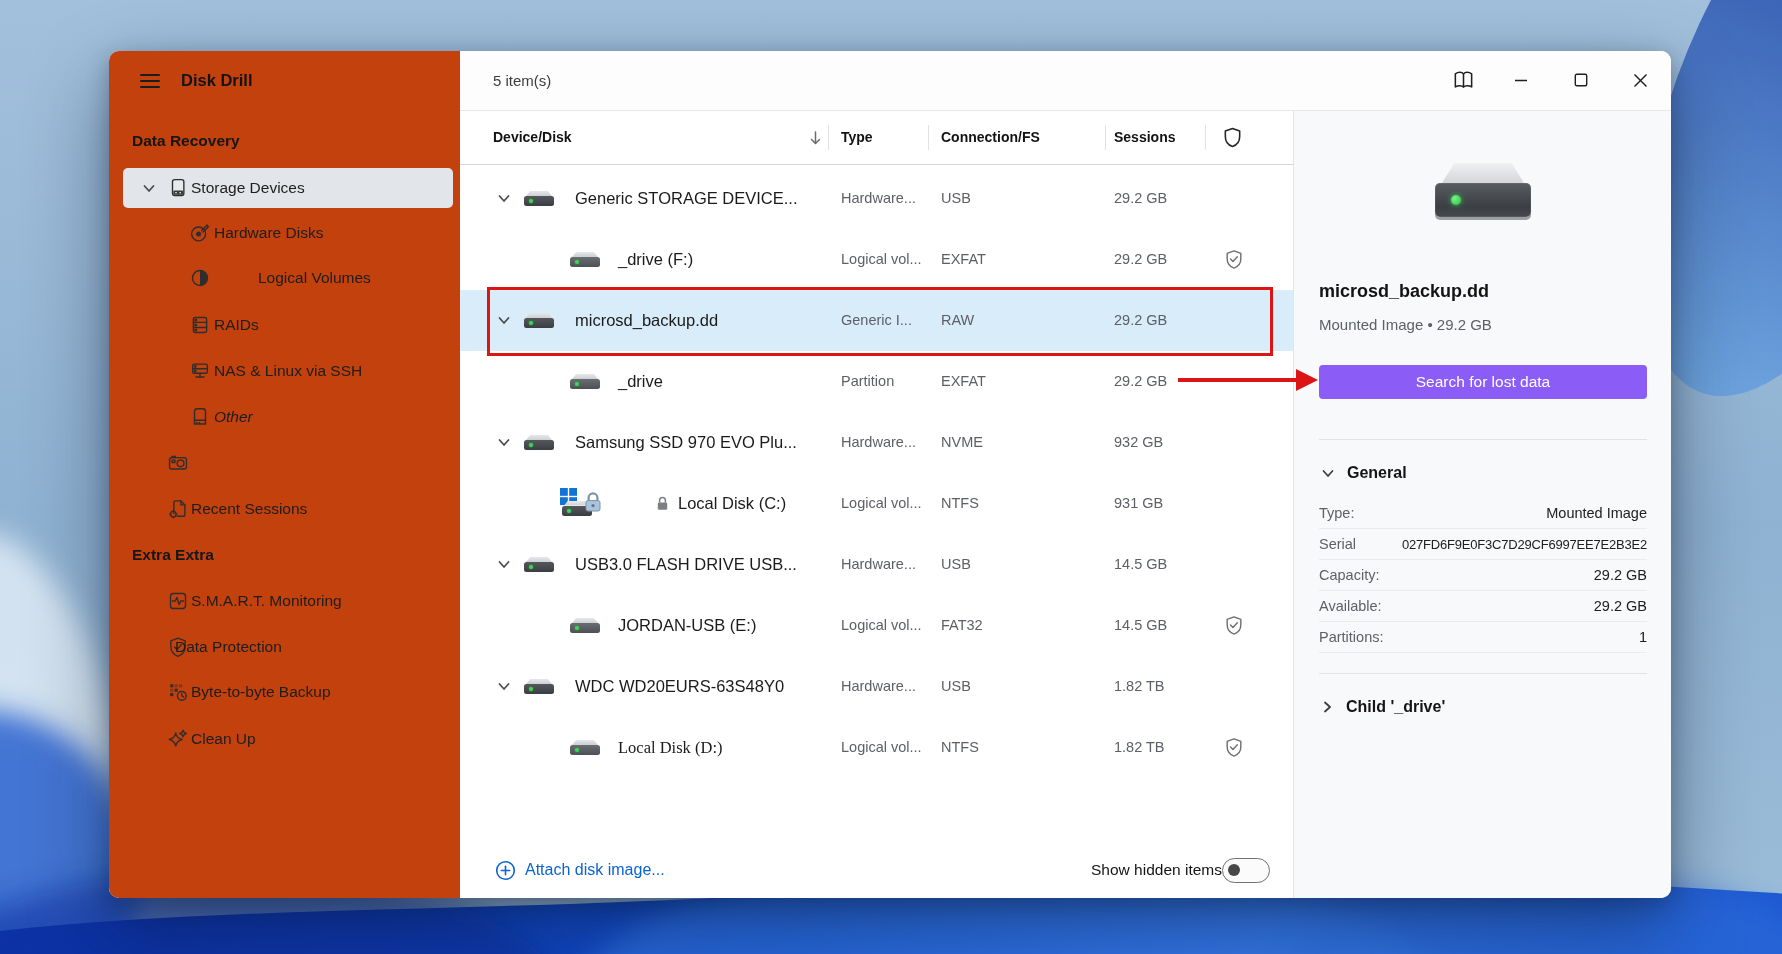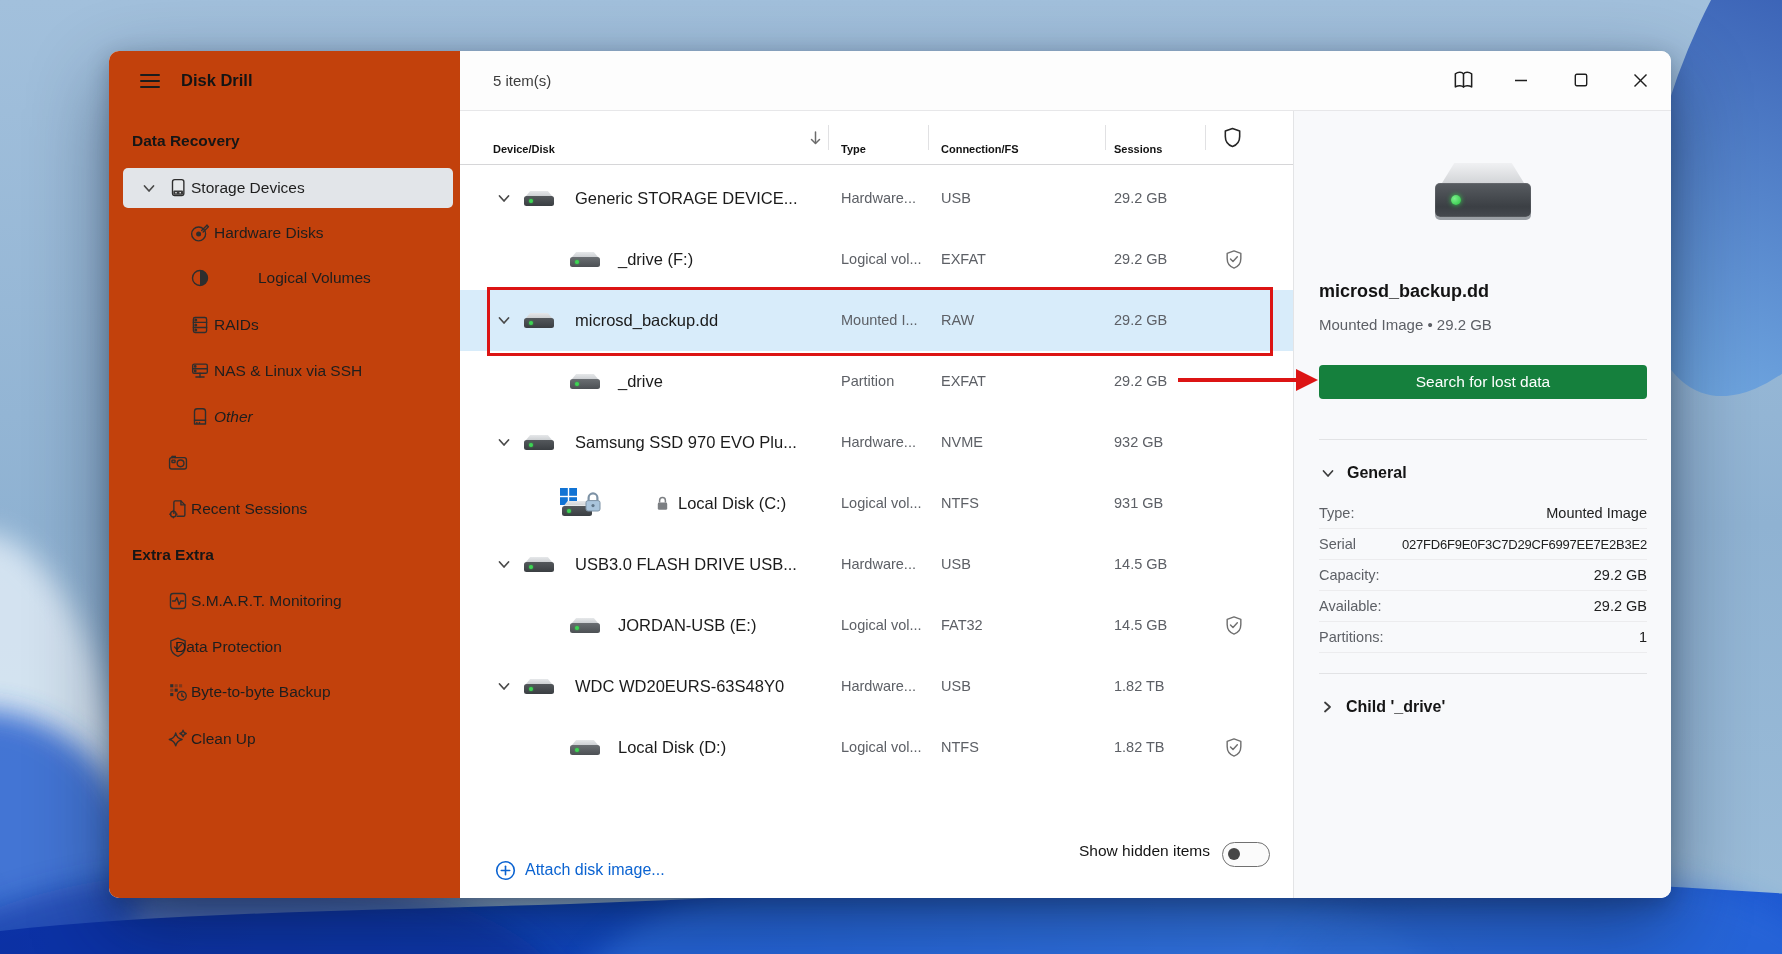--- a/index.html
+++ b/index.html
@@ -31,21 +31,21 @@
   .win-right{flex:1;display:flex;flex-direction:column;height:100%;}
   .titlebar{position:relative;height:59px;flex:0 0 59px;background:#fdfdfd;border-bottom:1px solid #e7e7e9;}
   .items-count{position:absolute;left:33px;top:0;height:59px;line-height:59px;font-size:15px;color:#3d3d3d;}
   .win-btn{position:absolute;top:14px;width:30px;height:30px;display:flex;align-items:center;justify-content:center;
            cursor:pointer;border-radius:4px;}
   .content-row{flex:1;display:flex;min-height:0;}
 
   
   .table-area{position:relative;width:833px;flex:0 0 833px;background:#ffffff;}
   .tbl-header{position:absolute;left:0;top:0;width:100%;height:53px;border-bottom:1px solid #d6d6d8;}
-  .th{position:absolute;top:12px;height:53px;line-height:53px;font-size:11px;font-weight:bold;color:#121212;cursor:pointer;}
+  .th{position:absolute;top:0;height:53px;line-height:53px;font-size:14px;font-weight:bold;color:#121212;cursor:pointer;}
   .th-sep{position:absolute;top:14px;height:25px;width:1px;background:#e1e1e3;}
   .sort-ic{position:absolute;top:19px;}
   .rows{position:absolute;left:0;top:57px;width:100%;}
   .trow{position:relative;height:61px;cursor:pointer;}
   .trow.selected{background:#d8ecfa;}
   .trow .chev{position:absolute;left:38px;top:0;bottom:0;display:flex;align-items:center;}
   .trow .d-icon{position:absolute;top:0;bottom:0;display:flex;align-items:center;}
   .trow .d-label{position:absolute;top:0;height:61px;line-height:61px;font-size:16.5px;color:#1b1b1b;white-space:nowrap;}
   .trow .cell{position:absolute;top:0;height:61px;line-height:61px;font-size:14.5px;color:#5d6066;white-space:nowrap;}
   .trow .shield-cell{position:absolute;left:760px;top:0;bottom:0;width:28px;display:flex;align-items:center;justify-content:center;}
@@ -63,39 +63,39 @@
   
   .cdrive{position:relative;width:44px;height:32px;}
   .cdrive .win-logo{position:absolute;left:0;top:0;}
   .cdrive .mini-drive{position:absolute;left:2px;top:13px;}
   .cdrive .padlock{position:absolute;left:24px;top:4px;}
 
   
   .tbl-footer{position:absolute;left:0;bottom:0;width:100%;height:56px;}
   .attach-link{position:absolute;left:35px;top:0;height:56px;display:flex;align-items:center;gap:9px;cursor:pointer;}
   .attach-link .lbl{font-size:16px;color:#0b63d1;}
-  .hidden-wrap{position:absolute;right:23px;top:0;height:56px;display:flex;gap:12px;}
+  .hidden-wrap{position:absolute;right:23px;top:0;height:56px;display:flex;align-items:center;}
   .hidden-lbl{font-size:15.5px;color:#141414;}
   .toggle{position:relative;width:46px;height:23px;border:1px solid #717171;border-radius:13px;background:#fbfbfb;cursor:pointer;}
   .toggle .knob{position:absolute;left:5px;top:5px;width:12px;height:12px;border-radius:50%;background:#474747;}
 
   
   .details{position:relative;flex:1;background:#f8f9fb;border-left:1px solid #e3e4e6;}
   .drive-ill{position:absolute;left:141px;top:52px;width:96px;}
   .drive-ill .dtop{width:82px;height:20px;margin:0 auto;background:linear-gradient(180deg,#f0f1f3,#d3d5d8);
        clip-path:polygon(15% 0,85% 0,100% 100%,0 100%);}
   .drive-ill .dbody{position:relative;width:96px;height:34px;border-radius:5px;
        background:linear-gradient(180deg,#585c61,#3b3f44 70%,#464a4f);
        box-shadow:0 3px 0 #9ba0a5, inset 0 0 0 1px rgba(255,255,255,.08);}
   .drive-ill .ddot{position:absolute;left:16px;top:12px;width:10px;height:10px;border-radius:50%;
        background:radial-gradient(circle at 35% 35%,#7bf08b,#27c13f);box-shadow:0 0 5px #32d24c;}
   .dev-name{position:absolute;left:25px;top:170px;font-size:18px;font-weight:bold;color:#131313;}
   .dev-sub{position:absolute;left:25px;top:205px;font-size:15px;color:#5d6066;}
   .search-btn{position:absolute;left:25px;top:254px;width:328px;height:34px;border:none;border-radius:4px;
-       background:#15803d;color:#fff;font-size:15.5px;font-family:inherit;cursor:pointer;
+       background:#8b5cf6;color:#fff;font-size:15.5px;font-family:inherit;cursor:pointer;
        display:flex;align-items:center;justify-content:center;}
   .panel-sections{position:absolute;left:25px;top:315px;width:328px;margin-top:13px;}
   .panel-divider{height:1px;background:#e2e3e5;}
   .sec-header{display:flex;align-items:center;gap:13px;margin:24px 0 16px 3px;cursor:pointer;}
   .sec-title{font-size:16px;font-weight:bold;color:#151515;}
   .kv-row{display:flex;justify-content:space-between;align-items:center;height:30px;border-bottom:1px solid #ececee;}
   .kv-row:last-child{border-bottom:none;}
   .kv-label{font-size:14.5px;color:#5d6066;flex:0 0 auto;}
   .kv-value{font-size:14.5px;color:#202020;text-align:right;white-space:nowrap;}
   .kv-value.serial{font-size:13px;letter-spacing:-0.2px;}
@@ -411,21 +411,21 @@
                 </div>
                 <div class="d-icon" style="left: 64px;">
                   <div class="mini-drive">
                     <div class="mtop"></div>
                     <div class="mbody">
                       <div class="mdot"></div>
                     </div>
                   </div>
                 </div>
                 <div class="d-label" style="left: 115px;">microsd_backup.dd</div>
-                <div class="cell" style="left: 381px;">Mounted I...</div>
+                <div class="cell" style="left: 381px;">Generic I...</div>
                 <div class="cell" style="left: 481px;">RAW</div>
                 <div class="cell" style="left: 654px;">29.2 GB</div>
               </div>
               <div class="trow">
                 <div class="d-icon" style="left: 110px;">
                   <div class="mini-drive lighter">
                     <div class="mtop"></div>
                     <div class="mbody">
                       <div class="mdot"></div>
                     </div>
@@ -548,21 +548,21 @@
               </div>
               <div class="trow">
                 <div class="d-icon" style="left: 110px;">
                   <div class="mini-drive lighter">
                     <div class="mtop"></div>
                     <div class="mbody">
                       <div class="mdot"></div>
                     </div>
                   </div>
                 </div>
-                <div class="d-label" style="left: 158px;">Local Disk (D:)</div>
+                <div class="d-label" style="left: 158px; font-family: Liberation Serif, serif;">Local Disk (D:)</div>
                 <div class="cell" style="left: 381px;">Logical vol...</div>
                 <div class="cell" style="left: 481px;">NTFS</div>
                 <div class="cell" style="left: 654px;">1.82 TB</div>
                 <div class="shield-cell">
                   <svg width="20" height="21" viewBox="0 0 24 25" fill="none" stroke="#6f6f6f" stroke-width="1.7" stroke-linejoin="round" stroke-linecap="round">
                     <path d="M12 2.2 L20.2 5.2 V11.4 C20.2 16.9 16.9 21.2 12 22.8 C7.1 21.2 3.8 16.9 3.8 11.4 V5.2 Z"></path>
                     <polyline points="7.8,12 10.8,15 16,9.2"></polyline>
                   </svg>
                 </div>
               </div>

